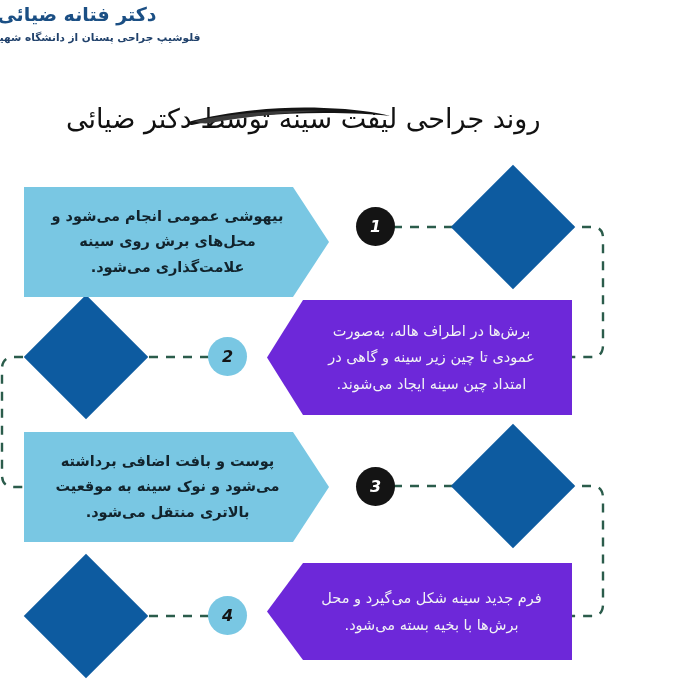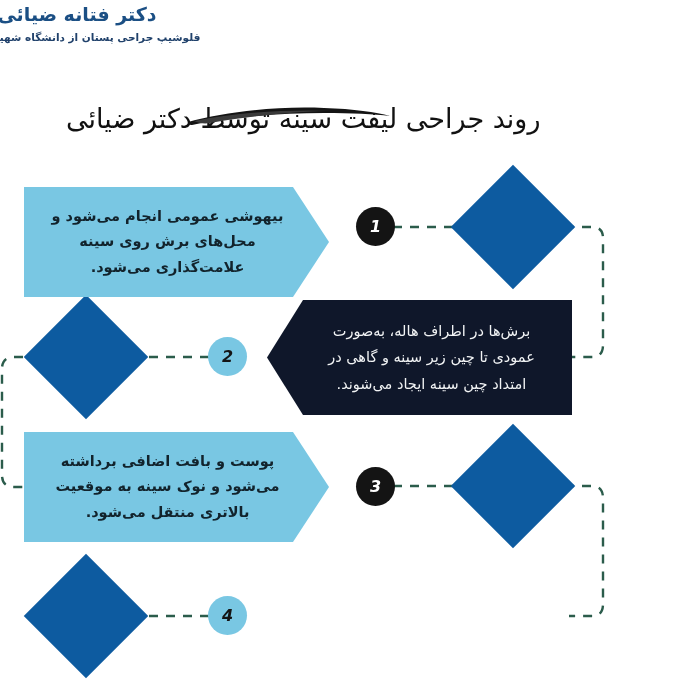--- a/index.html
+++ b/index.html
@@ -46,21 +46,21 @@
   }
   .banner p{margin:0;}
 
   .banner-light{
     background:#79c7e3;color:#12232c;
     clip-path:polygon(0 0, calc(100% - 36px) 0, 100% 50%, calc(100% - 36px) 100%, 0 100%);
     padding:10px 40px 10px 22px;
     font-weight:bold;font-size:14.5px;line-height:1.75;
   }
   .banner-dark{
-    background:#0f172a;color:#f2f4f5;
+    background:#6d28d9;color:#f2f4f5;
     clip-path:polygon(36px 0, 100% 0, 100% 100%, 36px 100%, 0 50%);
     padding:10px 22px 10px 46px;
     font-size:14.5px;line-height:1.8;
   }
 
   
   .badge{
     position:absolute;border-radius:50%;
     display:flex;align-items:center;justify-content:center;
     font-style:italic;font-weight:bold;font-size:16px;
@@ -122,17 +122,20 @@
     <span>2</span>
   </div>
 
   <div class="banner banner-light" style="left:72px;top:432px;width:305px;height:110px;justify-content:center;">
     <p>پوست و بافت اضافی برداشته می‌شود و نوک سینه به موقعیت بالاتری منتقل می‌شود.</p>
   </div>
   <div class="badge badge-dark" style="left:404px;top:467px;width:39px;height:39px;">
     <span>3</span>
   </div>
 
+  <div class="banner banner-dark" style="left:315px;top:563px;width:305px;height:97px;">
+    <p>فرم جدید سینه شکل می‌گیرد و محل برش‌ها با بخیه بسته می‌شود.</p>
+  </div>
   <div class="badge badge-blue" style="left:256px;top:596px;width:39px;height:39px;">
     <span>4</span>
   </div>
 
 </div>
 
 </body></html>

